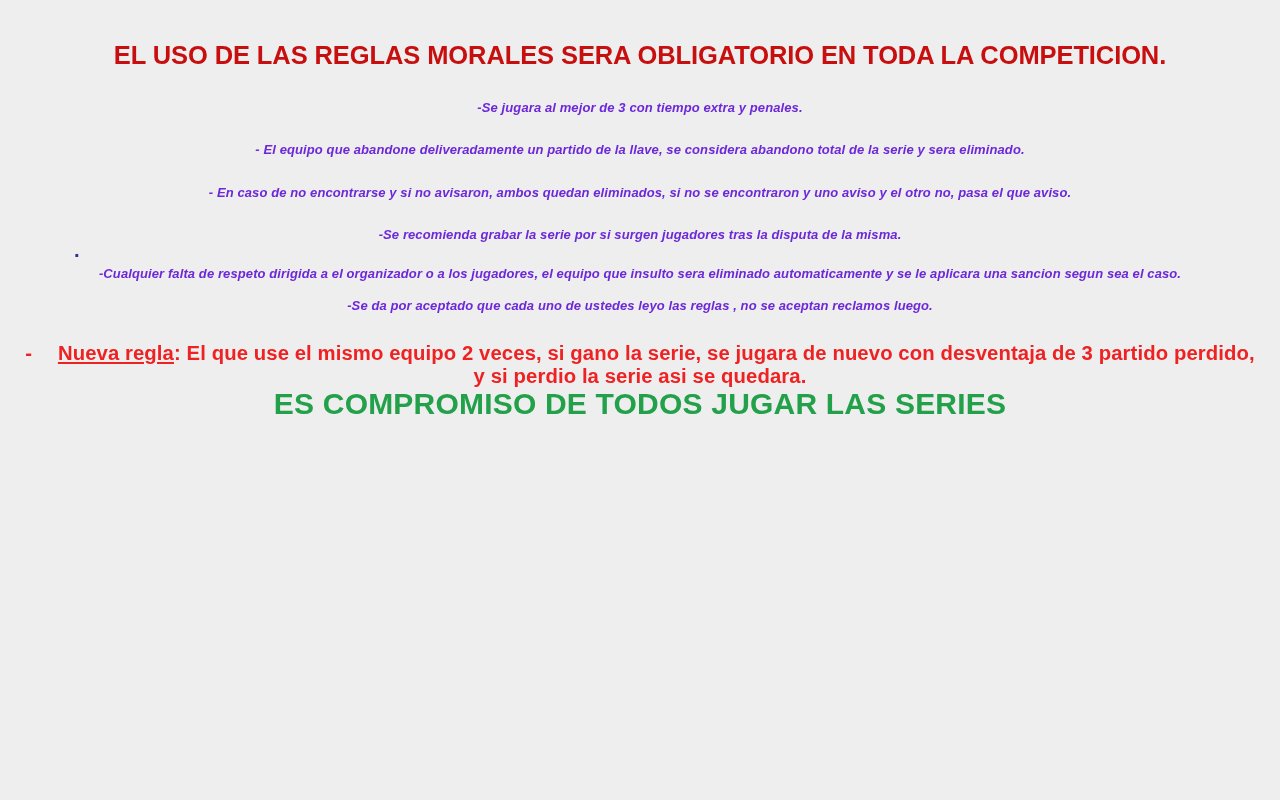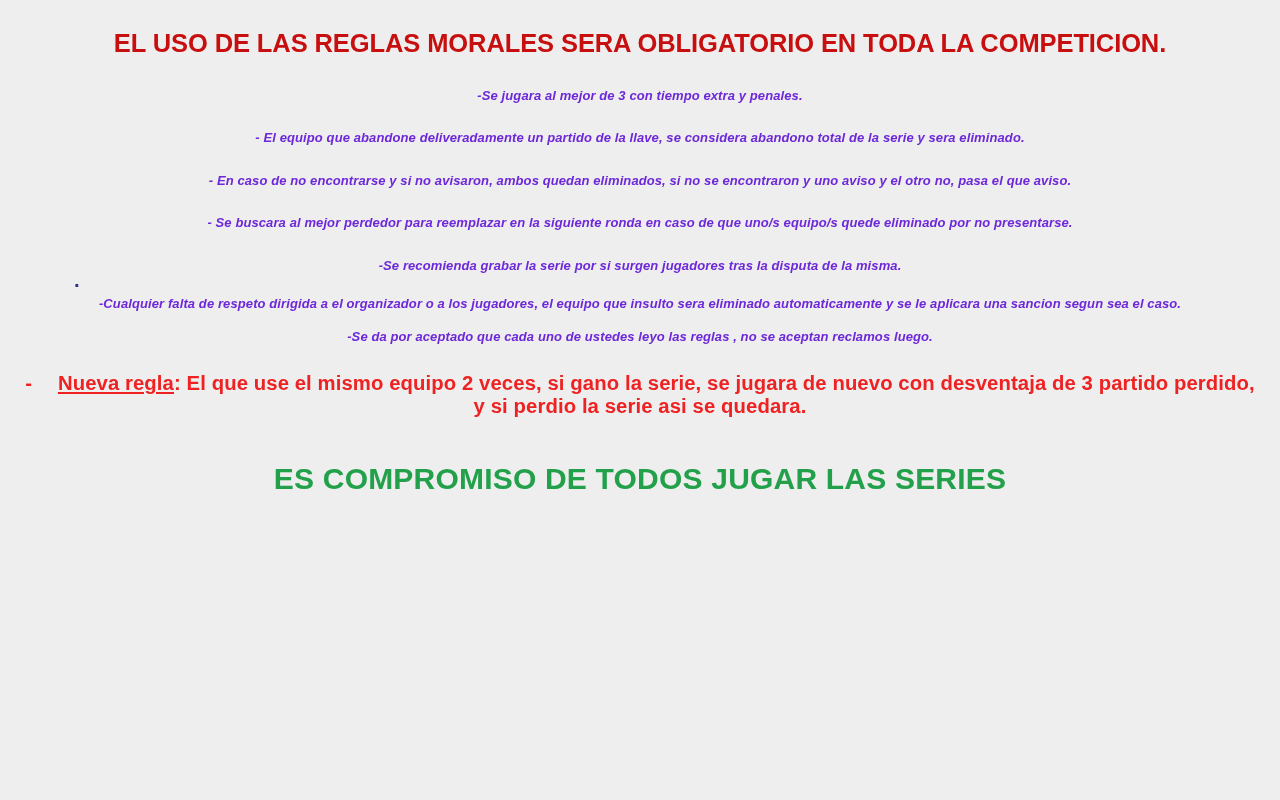--- a/index.html
+++ b/index.html
@@ -31,21 +31,21 @@
     font-weight: bold;
     line-height: 1.12;
     margin: 0;
     letter-spacing: 0.1px;
   }
 
   
   .title-main {
     color: #c80f0f;
     font-size: 25.5px;
-    padding-top: 29px;
+    padding-top: 41px;
     letter-spacing: -0.1px;
   }
 
   
   .rule {
     color: #6d28d9;
     font-size: 13px;
     font-style: italic;
   }
 
@@ -75,39 +75,37 @@
     text-decoration: underline;
     text-decoration-thickness: 2px;
     text-underline-offset: 2px;
     margin-left: 20px;
   }
 
   
   .closing {
     color: #22a04a;
     font-size: 30px;
-    margin-top: 44px;
     letter-spacing: 0.2px;
   }
 </style>
 </head>
 <body>
 
 <div class="page">
   <div class="rules-block">
 
     <p class="line title-main">EL USO DE LAS REGLAS MORALES SERA OBLIGATORIO EN TODA LA COMPETICION.</p>
 
     <p class="line rule gap-lg">-Se jugara al mejor de 3 con tiempo extra y penales.</p>
 
     <p class="line rule gap-md">- El equipo que abandone deliveradamente un partido de la llave, se considera abandono total de la serie y sera eliminado.</p>
 
     <p class="line rule gap-md">- En caso de no encontrarse y si no avisaron, ambos quedan eliminados, si no se encontraron y uno aviso y el otro no, pasa el que aviso.</p>
 
-    <p class="line rule gap-md">- Se buscara al mejor perdedor para reemplazar en la siguiente ronda en caso de que uno/s equipo/s quede eliminado por no presentarse.</p>
 
 
     <p class="line rule gap-md">-Se recomienda grabar la serie por si surgen jugadores tras la disputa de la misma.</p>
 
     <p class="stray-dot">.</p>
 
     <p class="line rule gap-xs">-Cualquier falta de respeto dirigida a el organizador o a los jugadores, el equipo que insulto sera eliminado automaticamente y se le aplicara una sancion segun sea el caso.</p>
 
     <p class="line rule gap-sm">-Se da por aceptado que cada uno de ustedes leyo las reglas , no se aceptan reclamos luego.</p>
 

